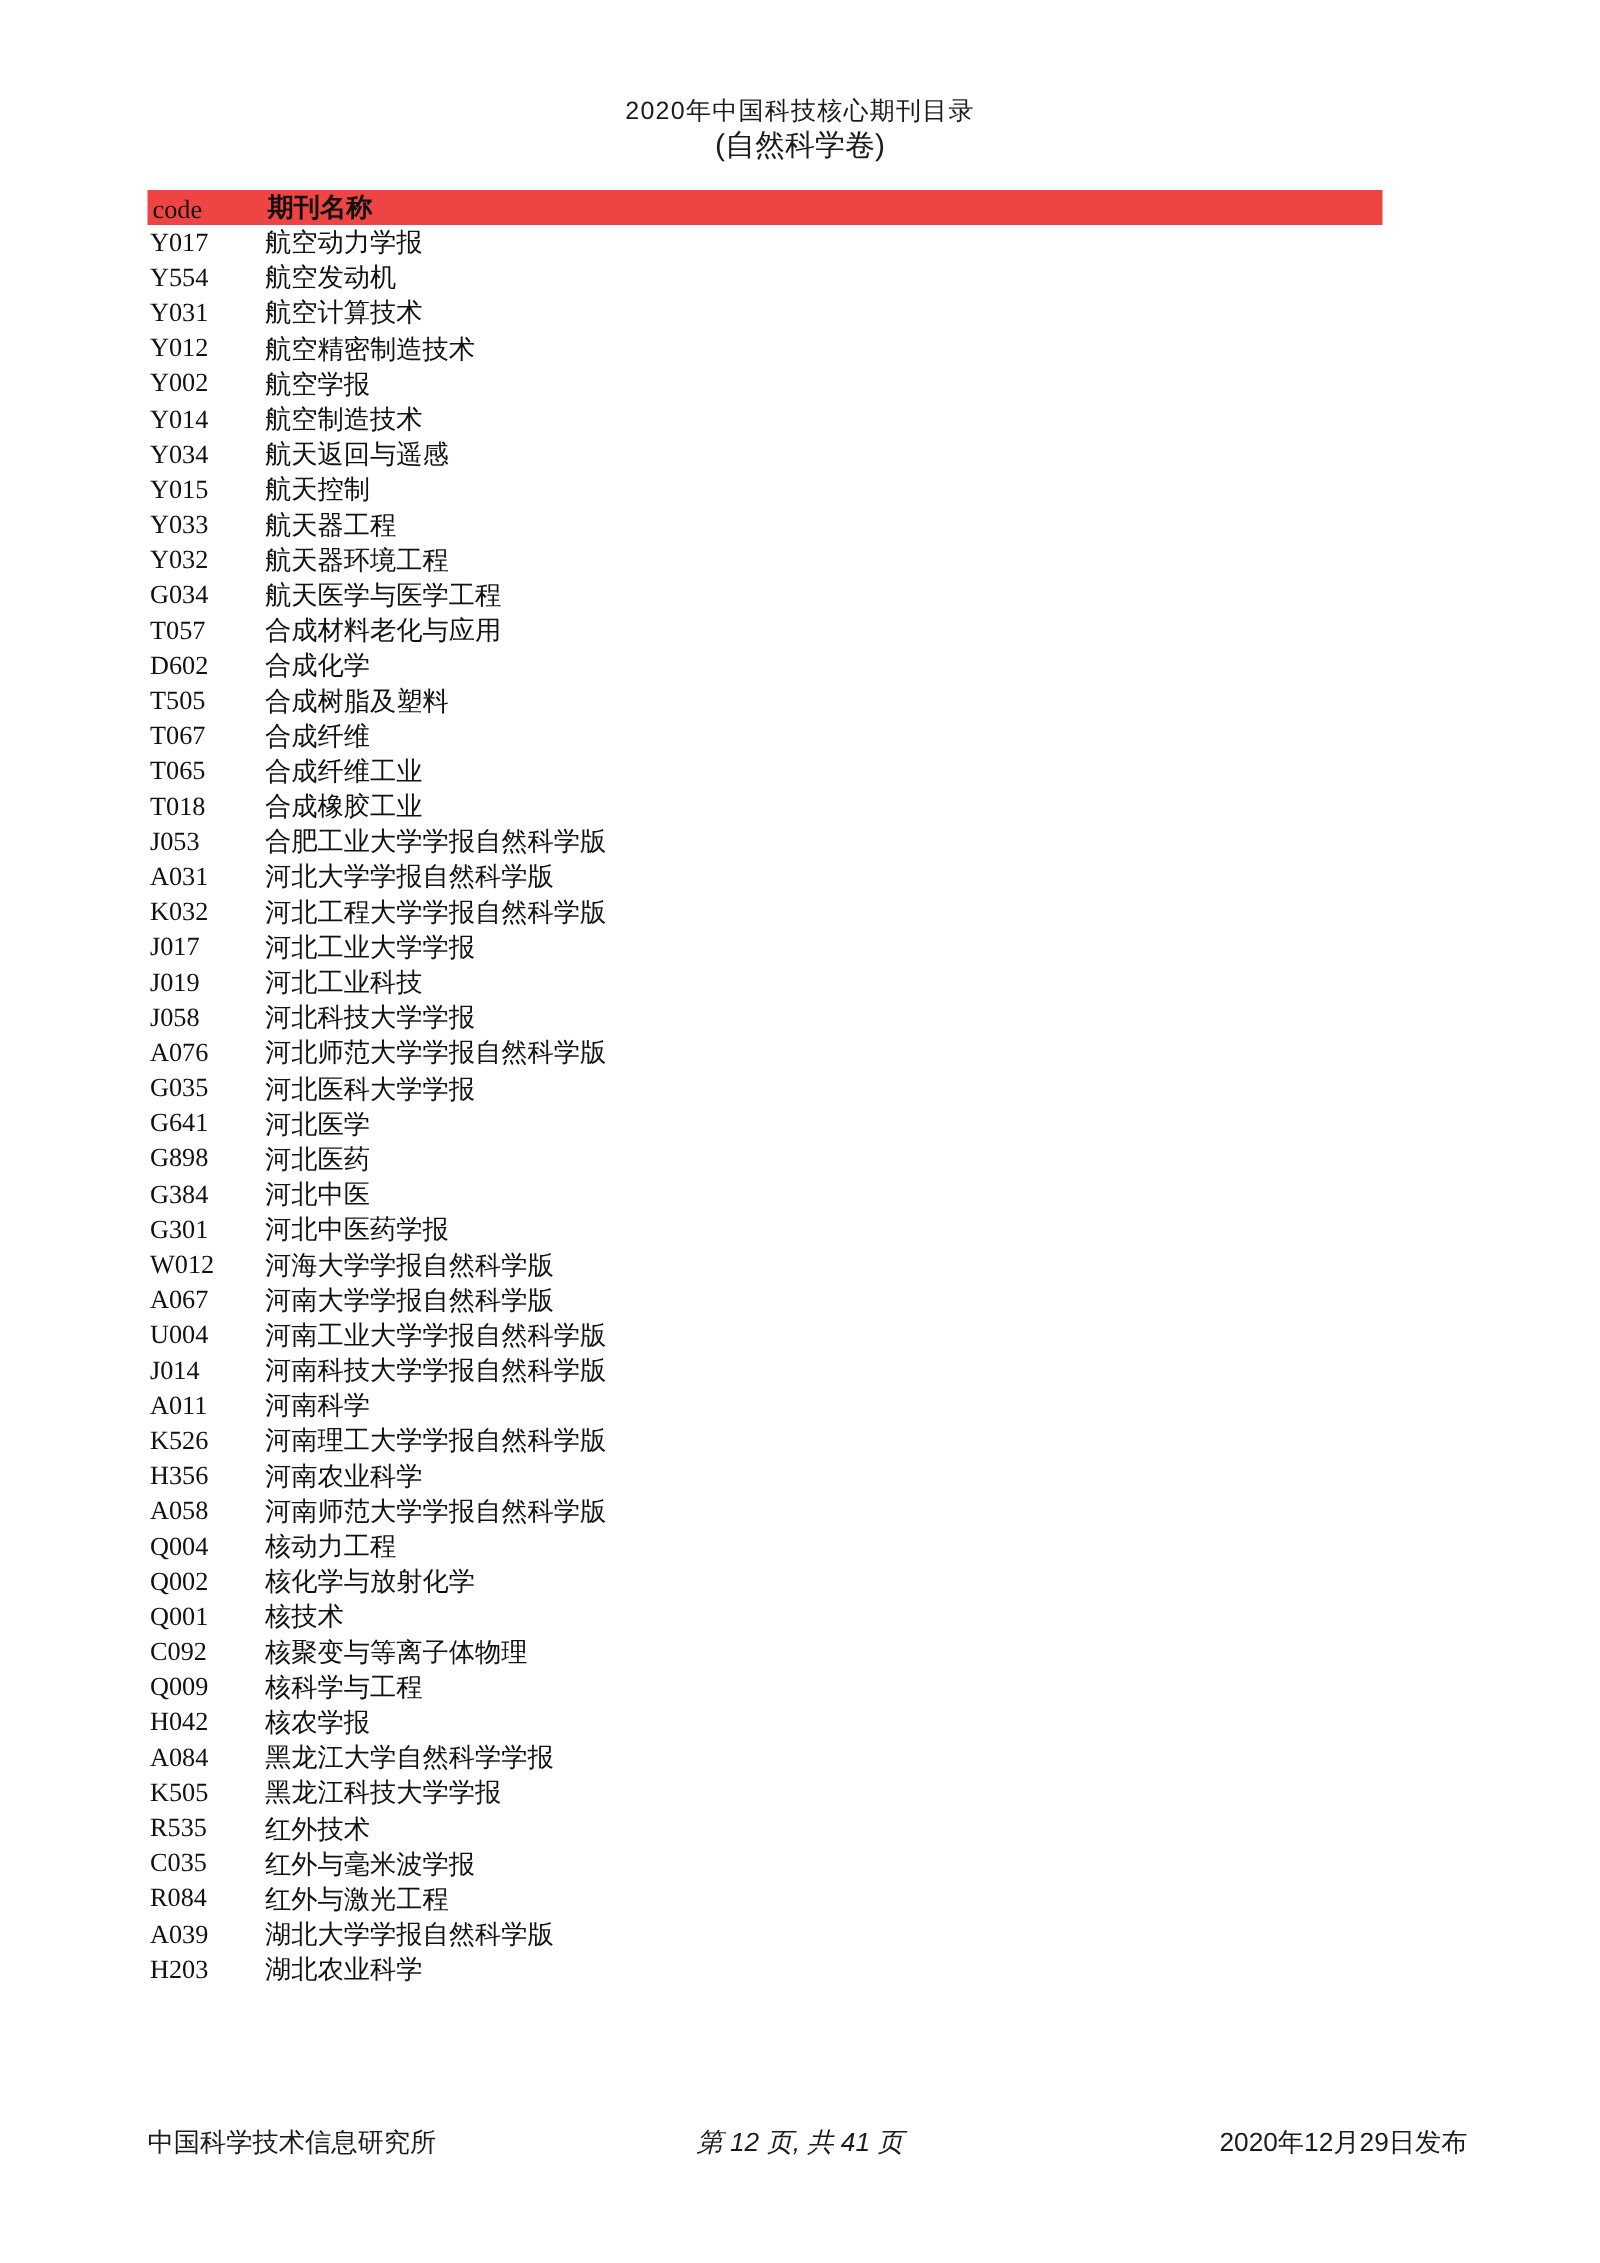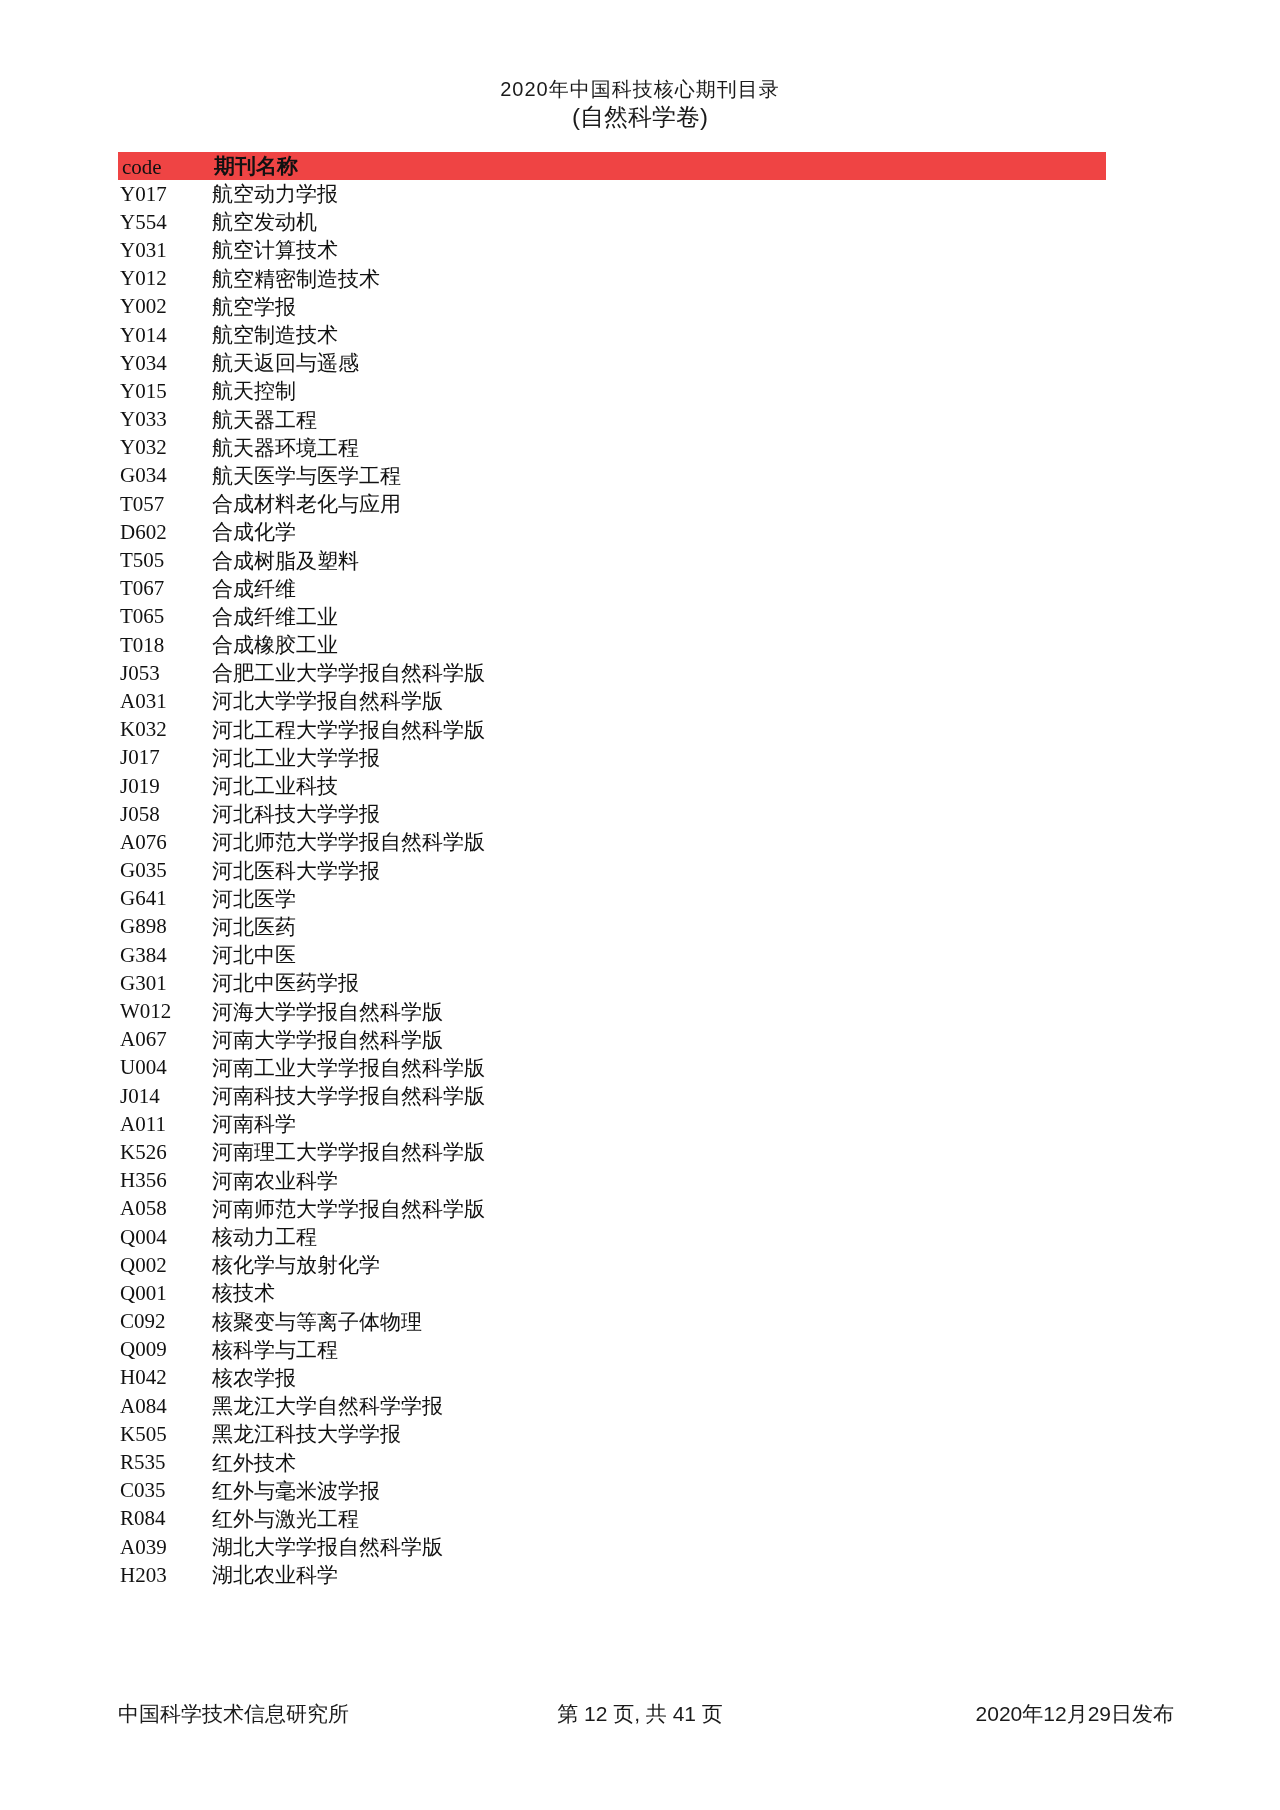--- a/index.html
+++ b/index.html
@@ -90,20 +90,21 @@
     top: 0;
     white-space: nowrap;
   }
   .f-center {
     position: absolute;
     left: 0;
     width: 1280px;
     text-align: center;
     top: 0;
     white-space: nowrap;
+    font-style: italic;
   }
   .f-right {
     position: absolute;
     right: 106px;
     top: 0;
     white-space: nowrap;
   }
 </style>
 </head>
 <body>

